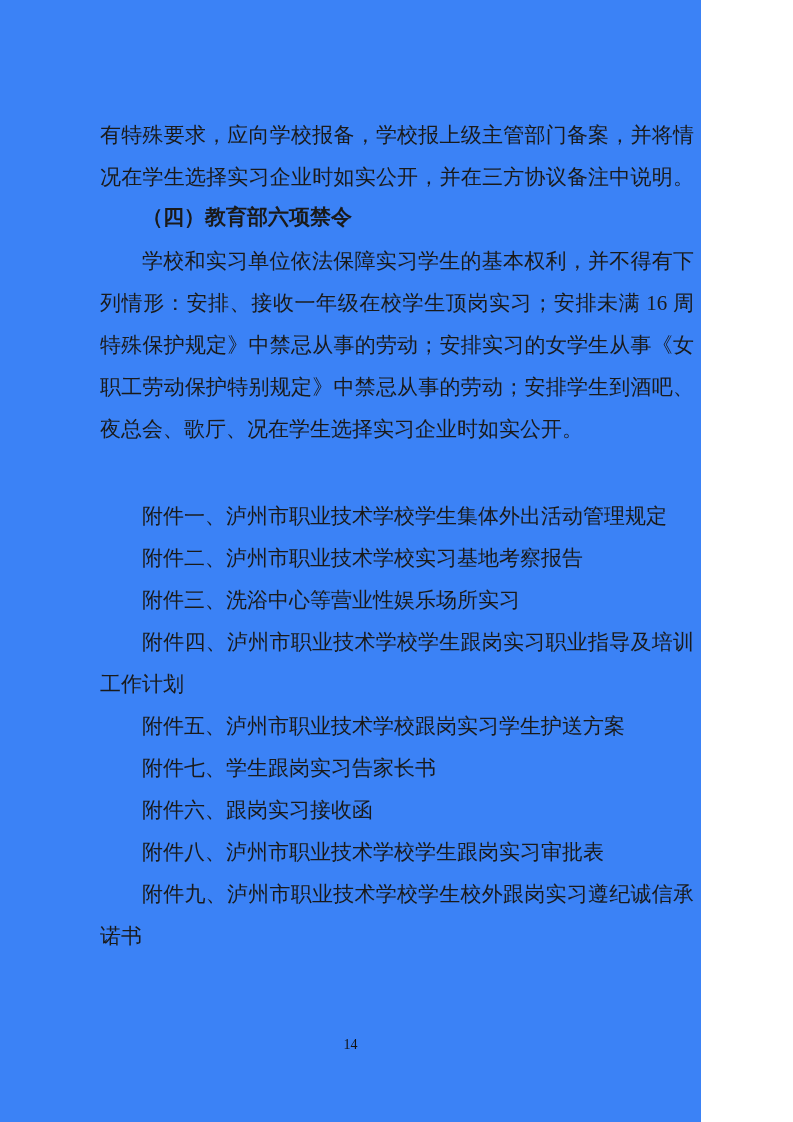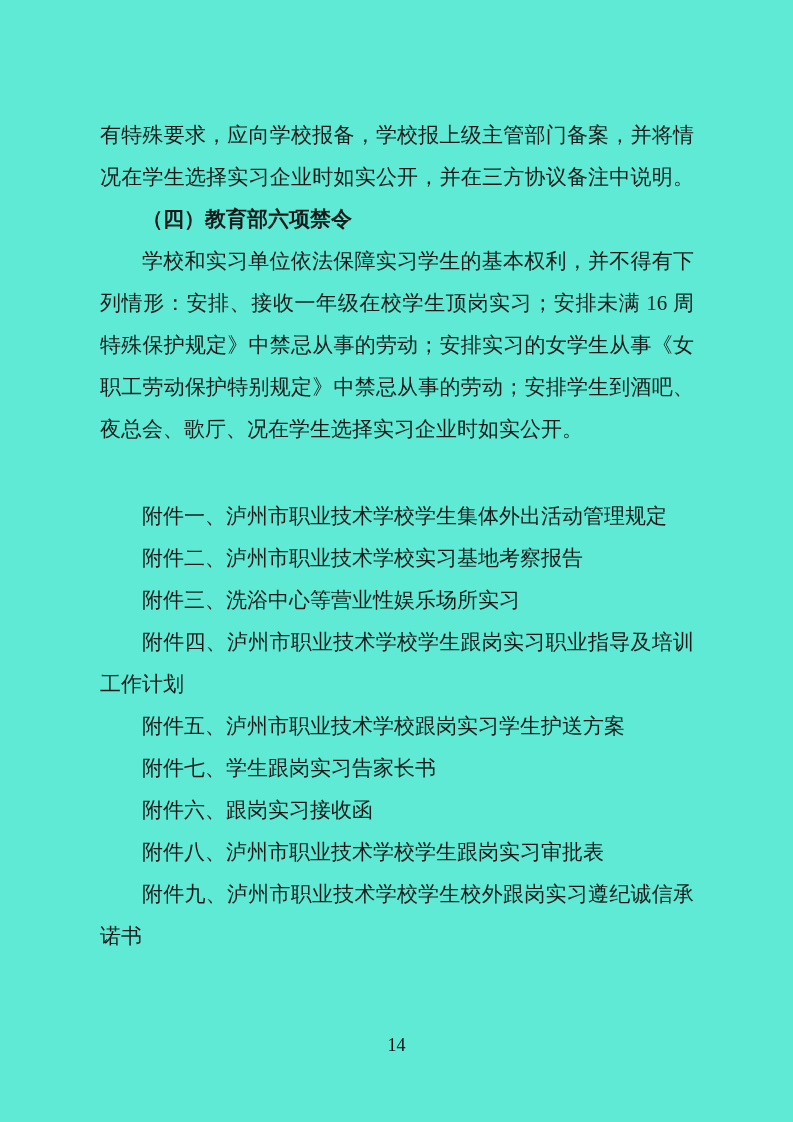--- a/index.html
+++ b/index.html
@@ -2,23 +2,23 @@
 <html><head>
 <meta charset="utf-8">
 <style>
   html, body {
     margin: 0;
     padding: 0;
     background: #ffffff;
   }
   .page {
     position: relative;
-    width: 793px;
+    width: 701px;
     height: 1122px;
-    background: #5eead4;
+    background: #3b82f6;
     overflow: hidden;
     font-family: "Liberation Serif", "DejaVu Serif", serif;
     color: #1a1a1a;
   }
   .text-body {
     position: absolute;
     left: 100px;
     top: 114px;
     width: 594px;
     font-size: 21px;
@@ -30,31 +30,32 @@
   }
   .line.indent {
     text-indent: 42px;
   }
   .line.fill {
     text-align: justify;
     text-align-last: justify;
   }
   .line.bold {
     font-weight: bold;
+    font-family: Liberation Mono, monospace;
   }
   .line.blank {
     height: 45px;
   }
   .page-number {
     position: absolute;
     top: 1036px;
     left: 0;
     width: 100%;
     text-align: center;
-    font-size: 18px;
+    font-size: 14px;
     line-height: 18px;
     color: #111111;
   }
 </style>
 </head>
 <body>
 
 <div class="page">
   <main class="text-body" id="lines-container">
       <div class="line fill">有特殊要求，应向学校报备，学校报上级主管部门备案，并将情</div>

